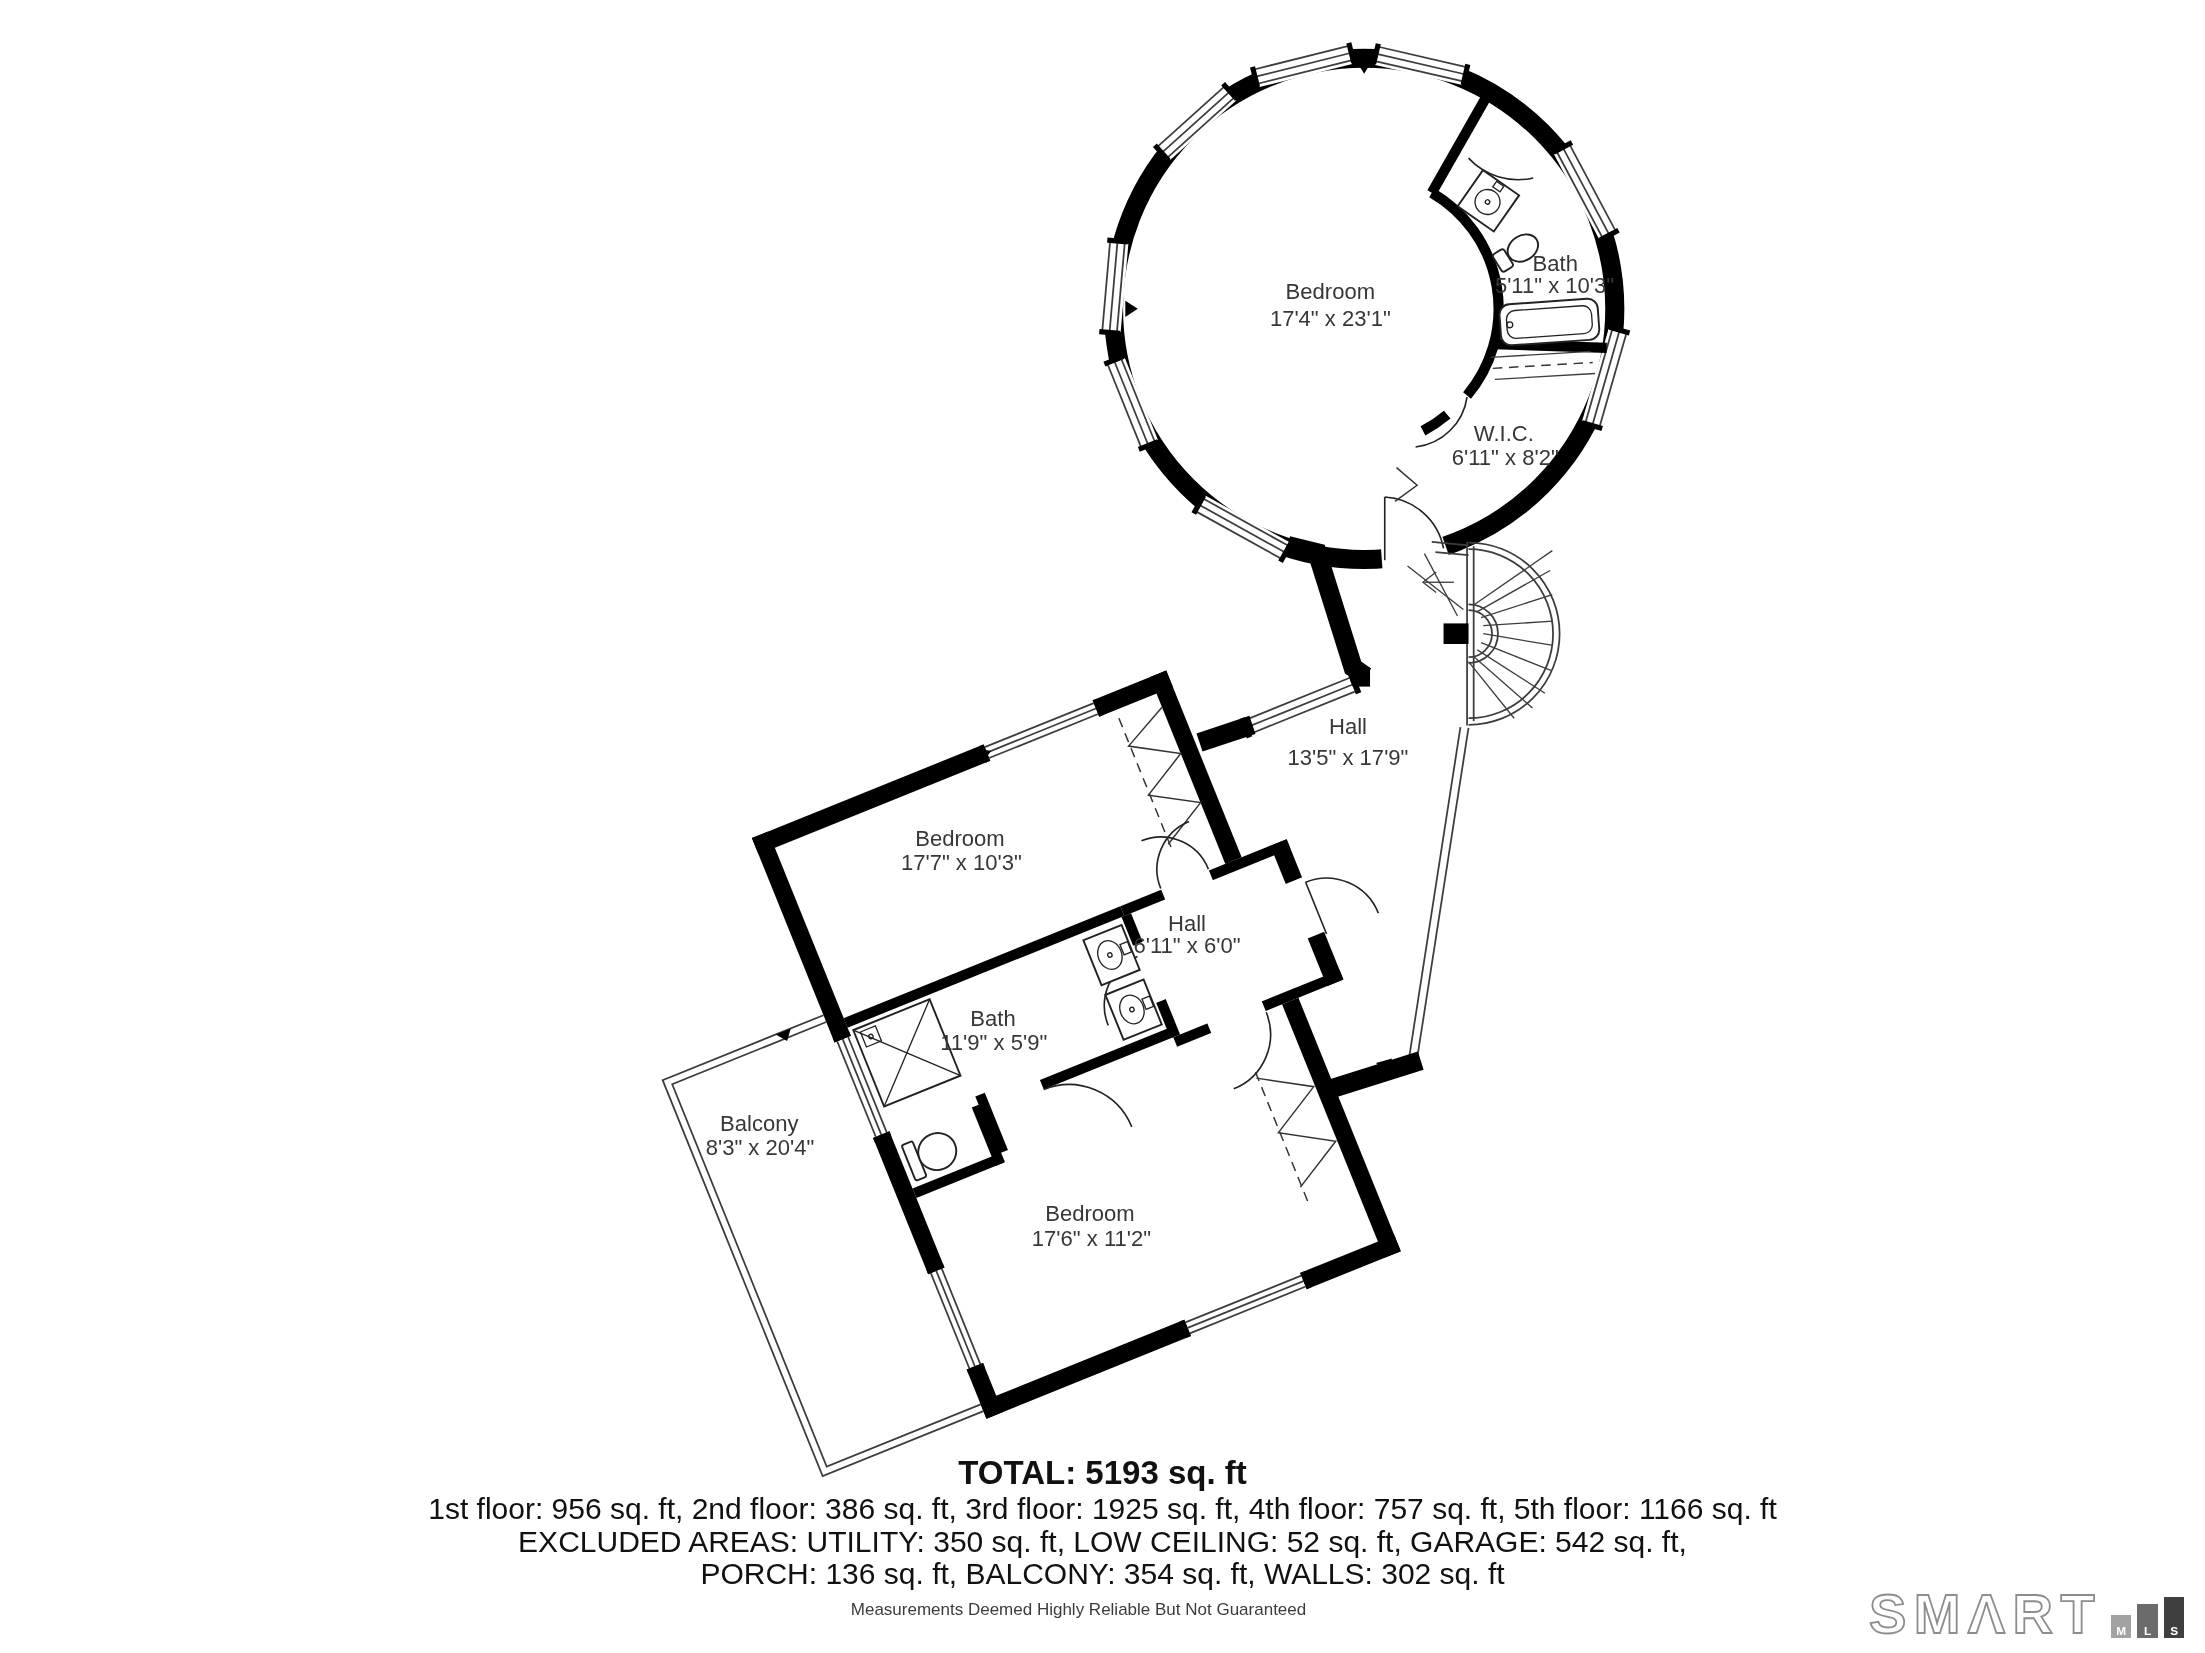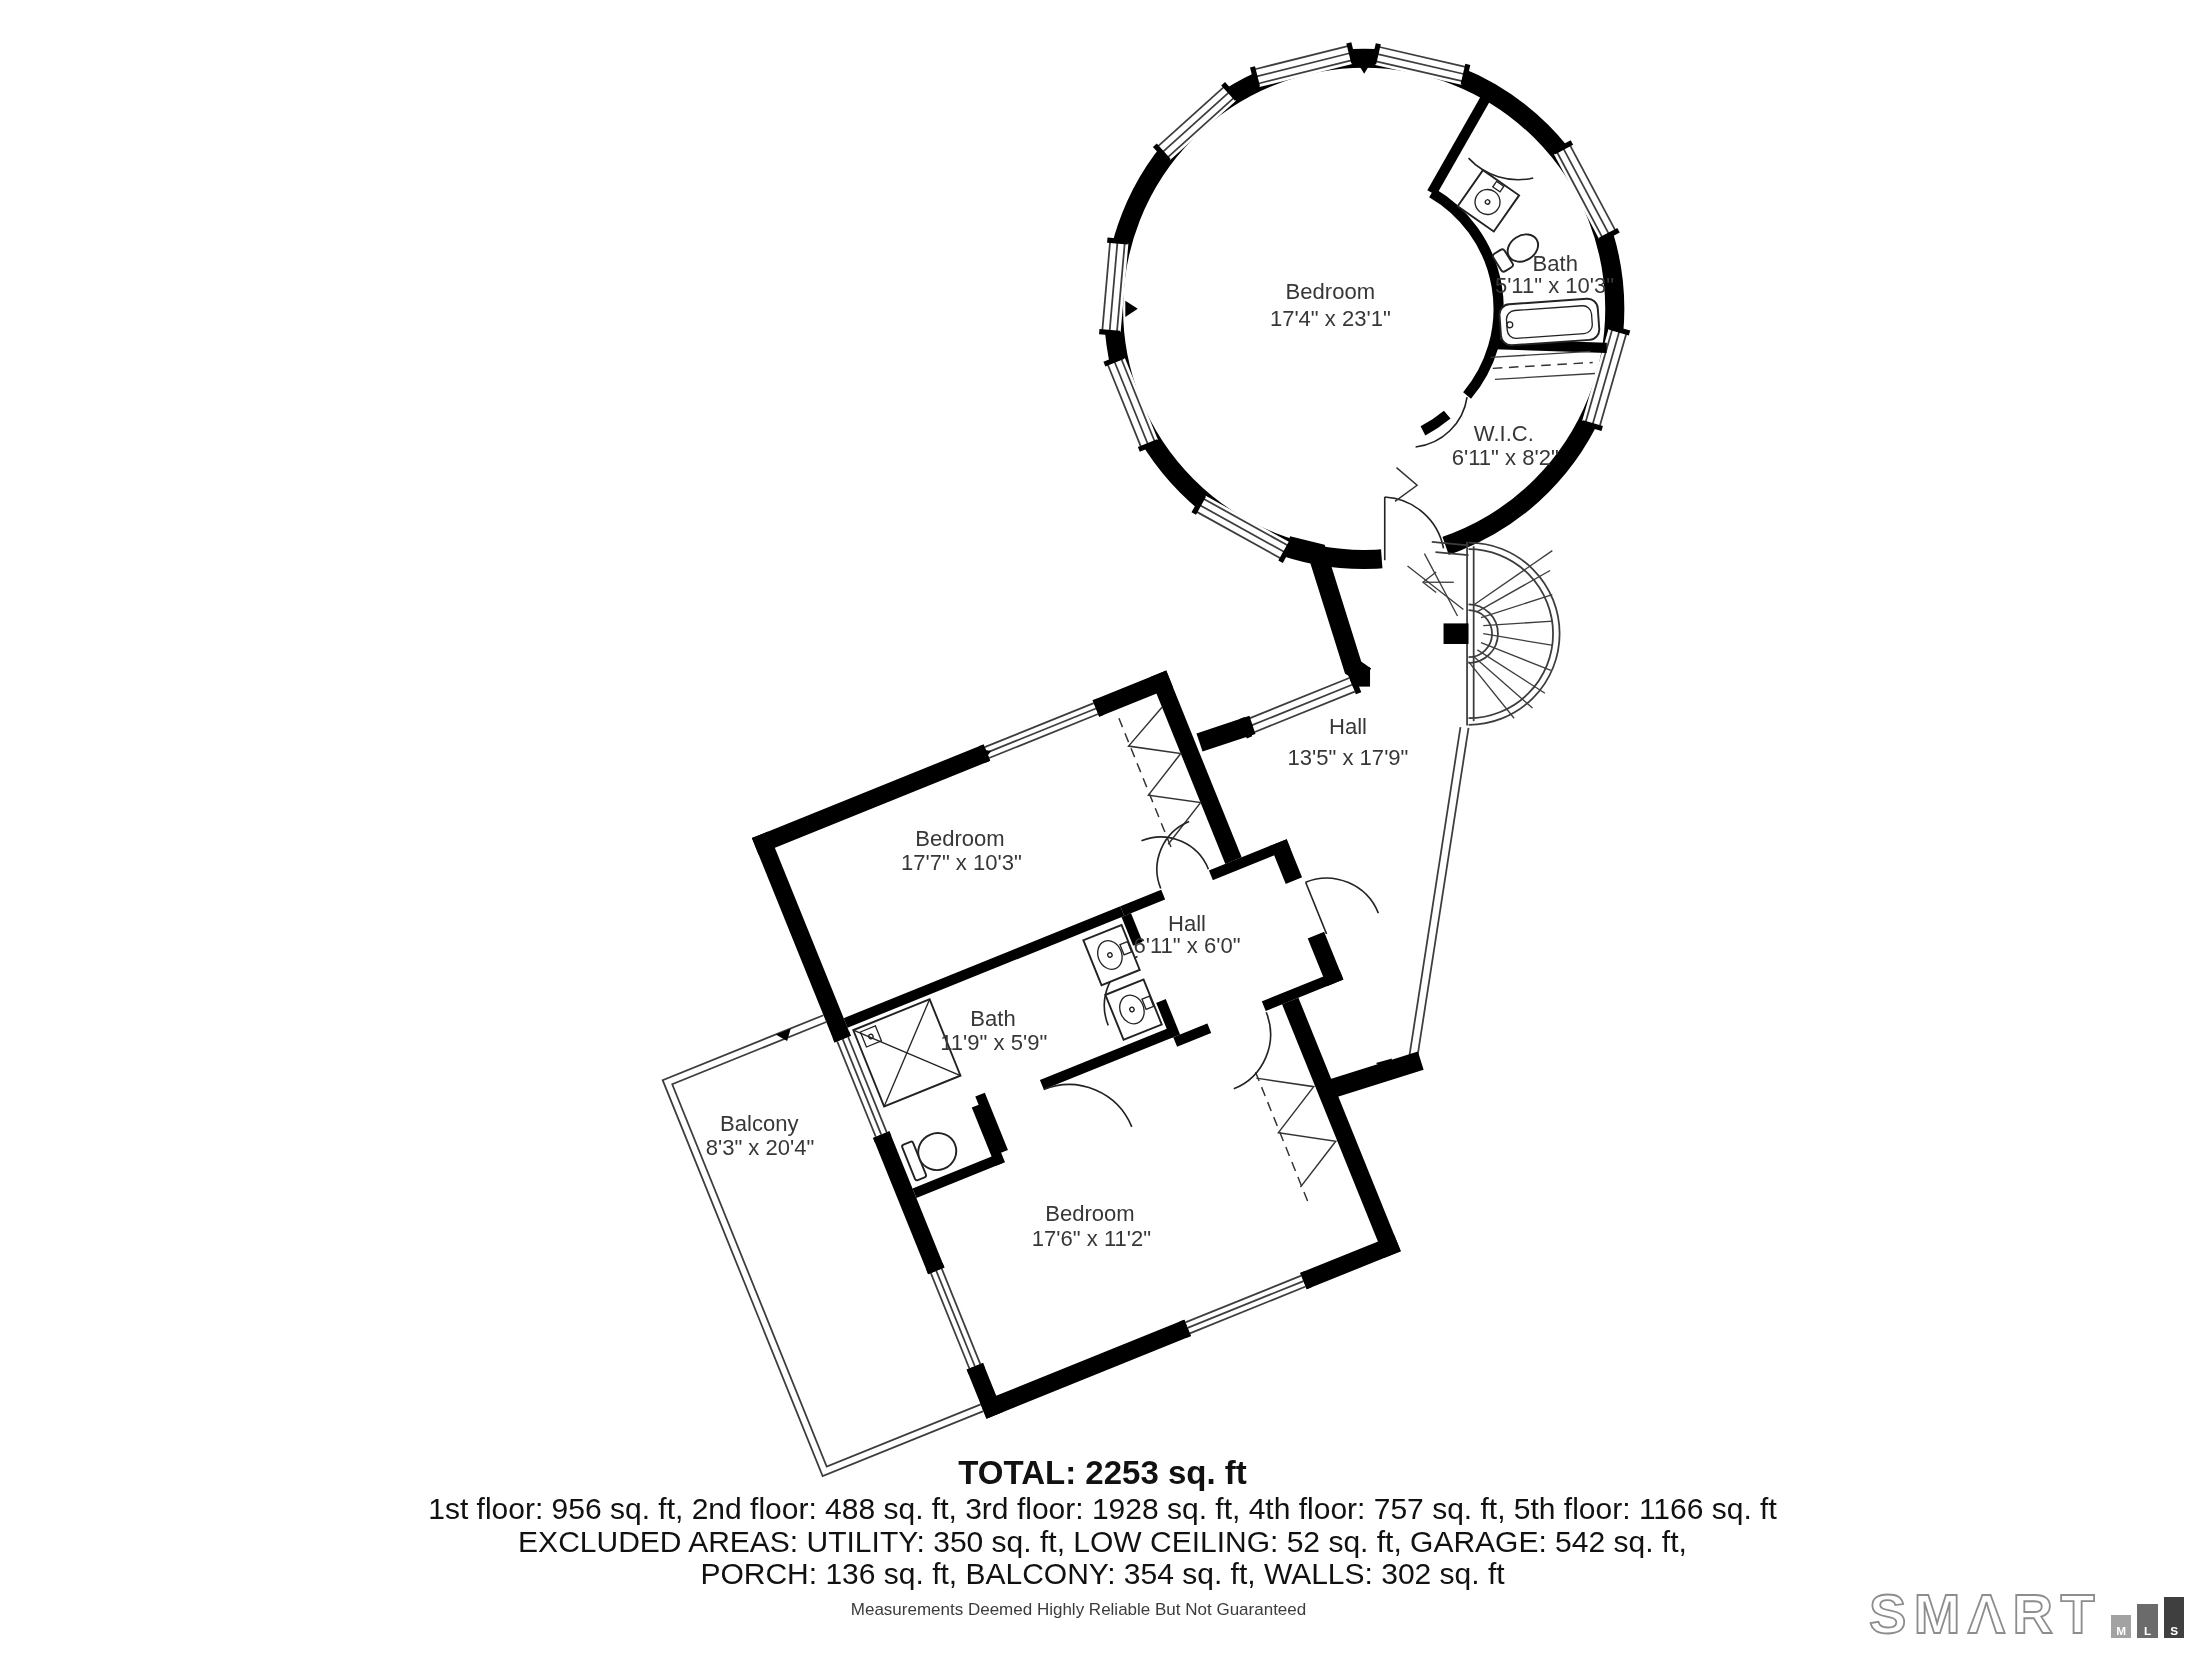--- a/index.html
+++ b/index.html
@@ -323,22 +323,22 @@
   <text class="room" x="1615" y="1266">Hall</text>
   <text class="room" x="1615" y="1297">6'11" x 6'0"</text>
   <text class="room" x="1351" y="1396">Bath</text>
   <text class="room" x="1352" y="1428">11'9" x 5'9"</text>
   <text class="room" x="1033" y="1538">Balcony</text>
   <text class="room" x="1034" y="1571">8'3" x 20'4"</text>
   <text class="room" x="1483" y="1661">Bedroom</text>
   <text class="room" x="1485" y="1695">17'6" x 11'2"</text>
 </svg>
 
-<div class="summary sum-total">TOTAL: 2253 sq. ft</div>
-<div class="summary sum-line1">1st floor: 956 sq. ft, 2nd floor: 488 sq. ft, 3rd floor: 1928 sq. ft, 4th floor: 757 sq. ft, 5th floor: 1166 sq. ft</div>
+<div class="summary sum-total">TOTAL: 5193 sq. ft</div>
+<div class="summary sum-line1">1st floor: 956 sq. ft, 2nd floor: 386 sq. ft, 3rd floor: 1925 sq. ft, 4th floor: 757 sq. ft, 5th floor: 1166 sq. ft</div>
 <div class="summary sum-line2">EXCLUDED AREAS: UTILITY: 350 sq. ft, LOW CEILING: 52 sq. ft, GARAGE: 542 sq. ft,</div>
 <div class="summary sum-line3">PORCH: 136 sq. ft, BALCONY: 354 sq. ft, WALLS: 302 sq. ft</div>
 <div class="disclaimer">Measurements Deemed Highly Reliable But Not Guaranteed</div>
 
 <div class="logo">
   <span class="logo-word">SMΛRT</span>
   <span class="logo-bars">
     <span class="bar bar-m">M</span>
     <span class="bar bar-l">L</span>
     <span class="bar bar-s">S</span>

